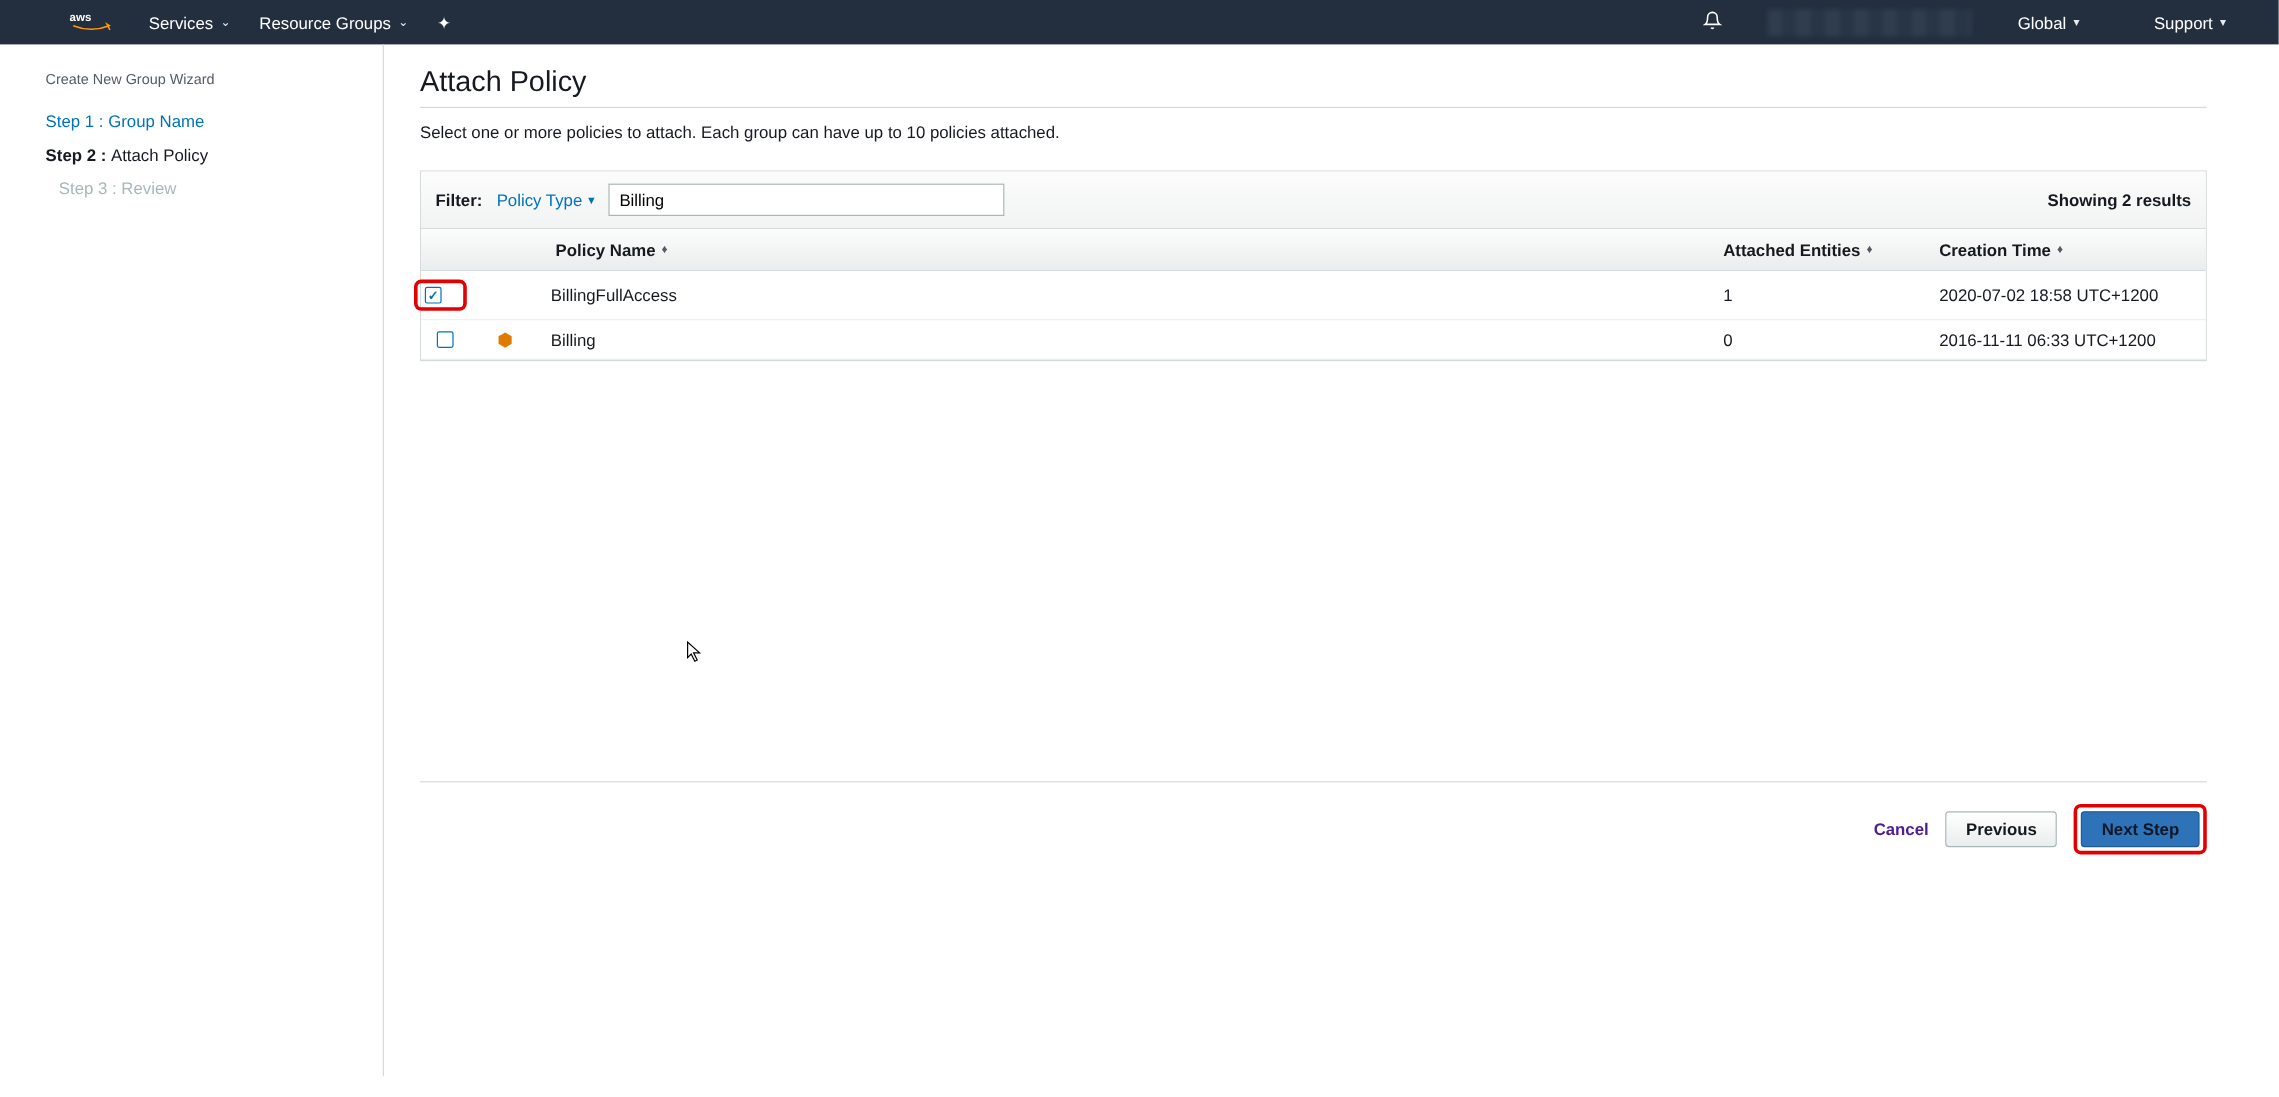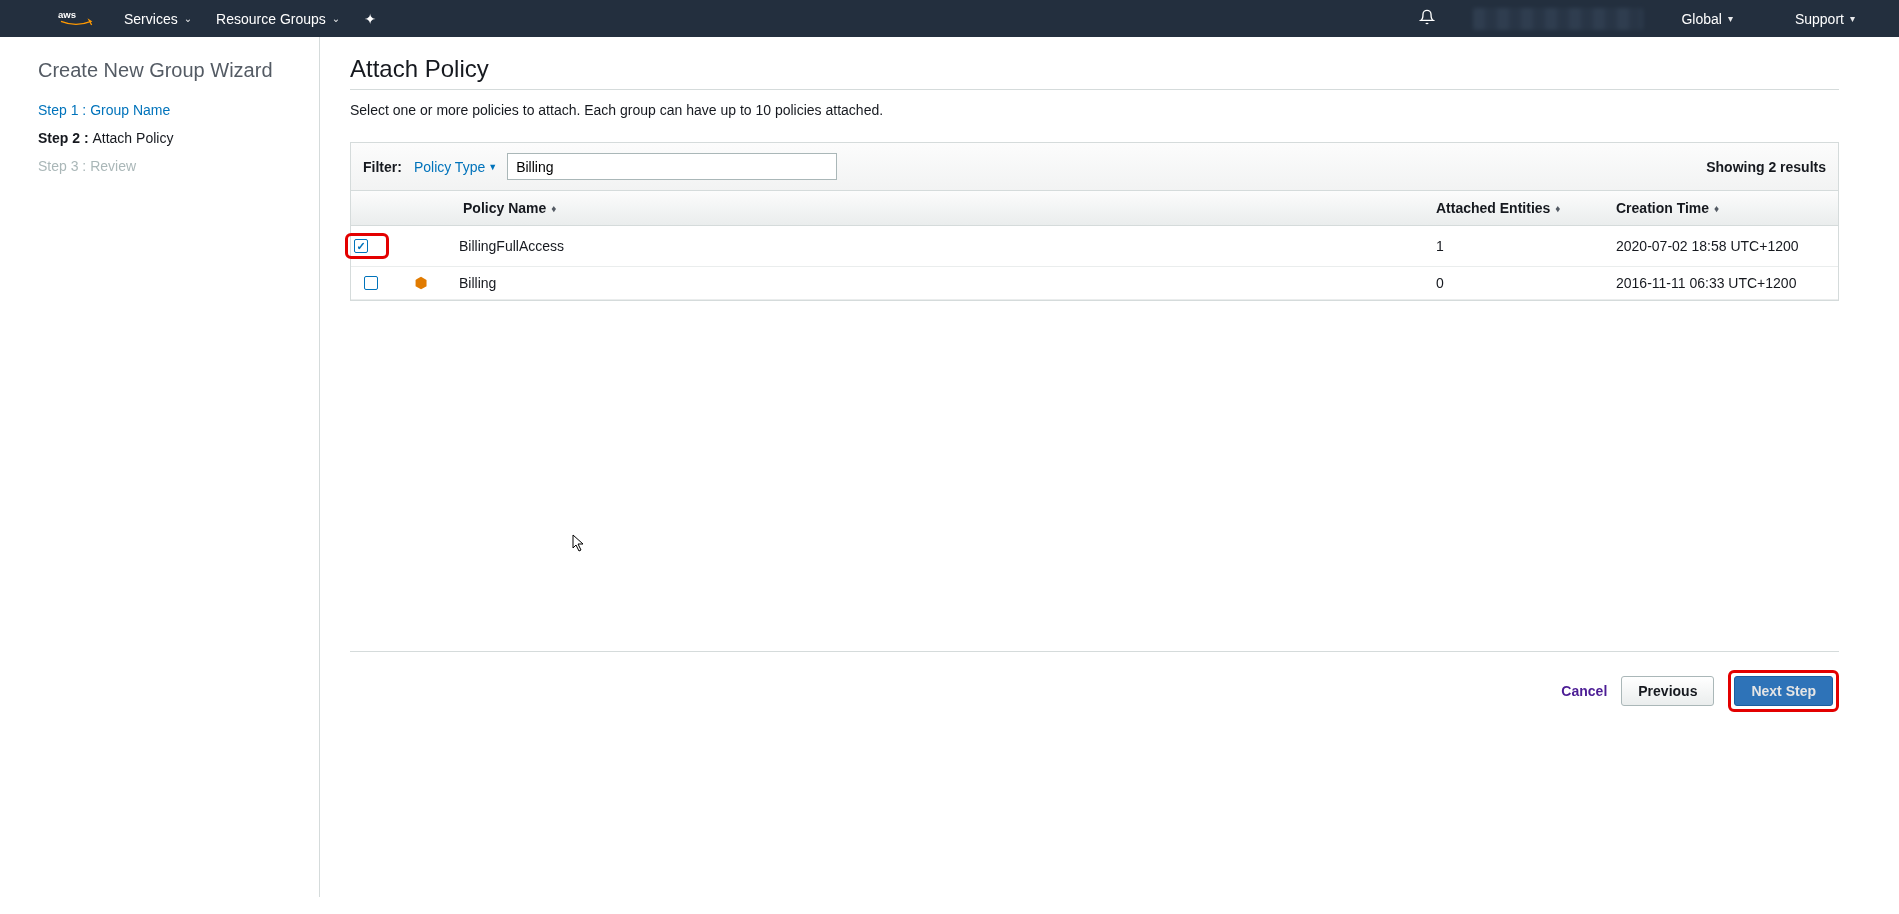--- a/index.html
+++ b/index.html
@@ -9,25 +9,25 @@
   .logo { margin-right: 30px; display:flex; align-items:center; }
   .nav-item { color: #fff; font-size: 14px; margin-right: 24px; display:flex; align-items:center; cursor:pointer; }
   .caret { margin-left:6px; font-size:10px; opacity:.9;}
   .pin-icon { color:#fff; font-size:14px; }
   .topnav-right { margin-left:auto; display:flex; align-items:center; gap:38px; }
   .bell-icon { font-size:15px; }
   .blurred { width:170px; height:22px; background: repeating-linear-gradient(90deg,#3a4a5e,#3a4a5e 12px,#2d3b4d 12px,#2d3b4d 24px); filter:blur(2px); opacity:.55; border-radius:2px;}
   
   .main { display:flex; }
   .sidebar { width:320px; padding: 22px 26px 0 38px; border-right:1px solid #d5dbdb; min-height: 860px; }
-  .wizard-title { font-size:20px; font-weight:400; color:#545b64; margin-bottom:20px; }
+  .wizard-title { font-size:12px; font-weight:400; color:#545b64; margin-bottom:20px; }
   .step { font-size:14px; margin-bottom:12px; }
   .step.link { color:#0073bb; cursor:pointer; }
   .step.current { color:#16191f; font-weight:700; }
-  .step.upcoming { color:#aab7b8; }
+  .step.upcoming { color:#aab7b8;margin-left:11px; }
   
   .content { flex:1; padding: 18px 60px 0 30px; position:relative; }
   .page-title { font-size:24px; font-weight:400; color:#16191f; margin-bottom:6px; }
   .divider-line { border:0; border-top:1px solid #d5dbdb; margin: 6px 0 12px 0;}
   .page-desc { font-size:14px; color:#16191f; margin-bottom:24px; }
   
   .panel { border:1px solid #d5dbdb; }
   .filter-bar { background: linear-gradient(#fcfcfc,#f2f3f3); border-bottom:1px solid #d5dbdb; padding:10px 12px; display:flex; align-items:center; }
   .filter-label { font-weight:700; margin-right:12px; }
   .filter-type { color:#0073bb; cursor:pointer; margin-right:10px; display:flex; align-items:center;}
@@ -49,21 +49,21 @@
   
   .checkbox { width:14px; height:14px; border:1.5px solid #0073bb; border-radius:2px; display:inline-flex; align-items:center; justify-content:center; background:#fff; cursor:pointer;}
   .checkbox.checked::after { content:'✓'; color:#0073bb; font-size:11px; font-weight:bold; }
   .highlight-box { border:3px solid #e30000; border-radius:6px; padding:3px 18px 3px 6px; margin-left:-8px; display:inline-flex; align-items:center;}
   
   .cube-icon { color:#e17b00; font-size:15px; }
   
   .footer-buttons { border-top:1px solid #d5dbdb; margin-top:350px; padding:18px 0; display:flex; justify-content:flex-end; align-items:center; gap:14px;}
   .btn-link { color:#4c1d95; font-weight:700; cursor:pointer; background:none; border:none; font-size:14px;}
   .btn-default { background: linear-gradient(#fff,#eaeded); border:1px solid #aab7b8; border-radius:3px; padding:6px 16px; font-weight:700; font-size:14px; cursor:pointer; color:#16191f;}
-  .btn-primary { background:#2e73b8; border:1px solid #1a5da0; color:#e5e5e5; border-radius:3px; padding:6px 16px; font-weight:700; font-size:14px; cursor:pointer;}
+  .btn-primary { background:#2e73b8; border:1px solid #1a5da0; color:#0f172a; border-radius:3px; padding:6px 16px; font-weight:700; font-size:14px; cursor:pointer;}
   .highlight-primary { border:3px solid #e30000; border-radius:6px; padding:3px; display:inline-block;}
   
   .cursor-arrow { position:absolute; left:252px; top:497px; font-size:16px; color:#000; pointer-events:none;}
 </style>
 </head>
 <body>
 
 <div class="topnav">
   <div class="logo">
     <svg width="36" height="22" viewBox="0 0 60 36">

